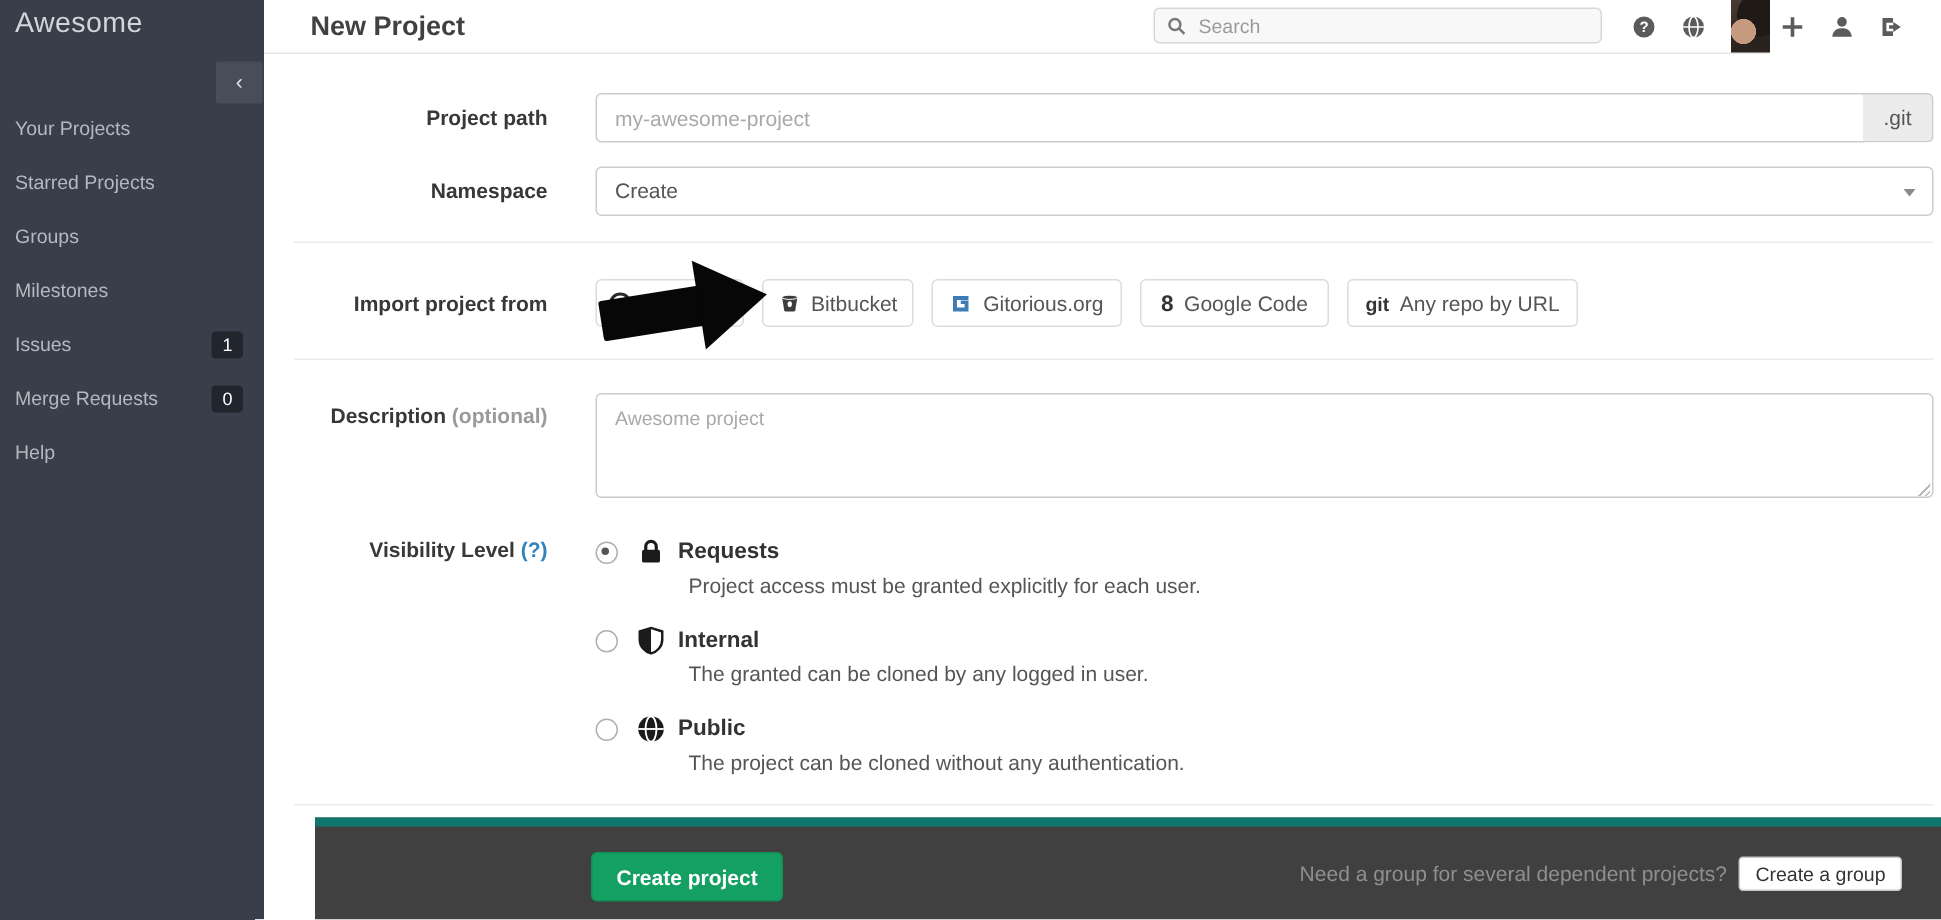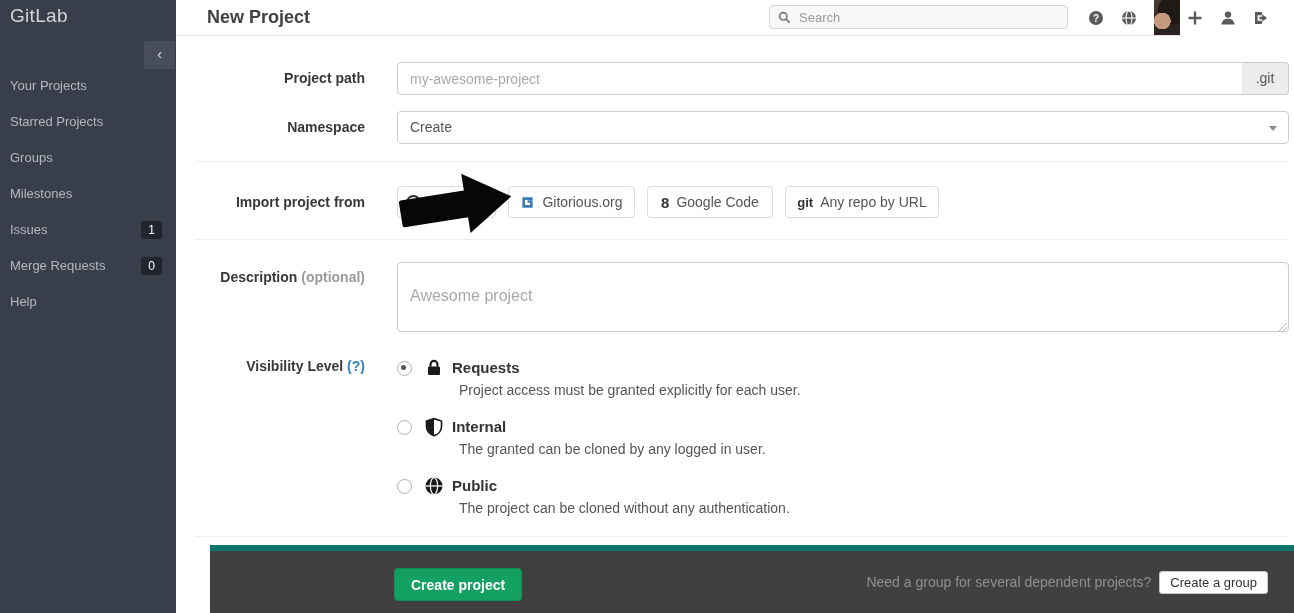--- a/index.html
+++ b/index.html
@@ -56,21 +56,21 @@
   .imp-btn.b1{width:99px;justify-content:flex-start;padding-left:8px;}
   .imp-btn.b2{width:101px;}
   .imp-btn.b3{width:127px;}
   .imp-btn.b4{width:126px;}
   .imp-btn.b5{width:154px;}
   .gh-ring{width:15px;height:15px;border:2.5px solid #2b2b2b;border-radius:50%;box-sizing:border-box;}
   .gicon8{font-size:15px;color:#333;font-weight:bold;line-height:1;}
   .git-word{font-size:13px;font-weight:bold;color:#333;line-height:1;}
 
   textarea.desc{position:absolute;left:397px;top:262px;width:892px;height:70px;box-sizing:border-box;
-    border:1px solid #ccc;border-radius:4px;padding:24px 12px;font-size:16px;color:#555;resize:none;outline:none;
+    border:1px solid #ccc;border-radius:4px;padding:8px 12px;font-size:13px;color:#555;resize:none;outline:none;
     font-family:"Liberation Sans",sans-serif;}
   textarea.desc::placeholder{color:#a9a9a9;}
   .resize-grip{position:absolute;left:1277px;top:321px;width:10px;height:10px;
     background:repeating-linear-gradient(135deg,transparent 0 2px,#bbb 2px 3px);
     clip-path:polygon(100% 0,100% 100%,0 100%);cursor:nwse-resize;}
 
   .vis-option{position:absolute;left:397px;width:620px;height:50px;}
   .radio{position:absolute;left:0;top:3px;width:15px;height:15px;border:1px solid #b0b0b0;border-radius:50%;
     background:#fff;box-sizing:border-box;cursor:pointer;}
   .radio.on::after{content:"";position:absolute;left:3px;top:3px;width:5px;height:5px;background:#555;border-radius:50%;}
@@ -93,21 +93,21 @@
   .anno-arrow .tail{position:absolute;left:0;top:17px;width:68px;height:27px;background:#070707;border-radius:2px;}
   .anno-arrow .head{position:absolute;left:66px;top:0;width:0;height:0;
     border-top:30px solid transparent;border-bottom:30px solid transparent;border-left:46px solid #070707;}
 </style>
 </head>
 <body>
 
 <div id="page">
 
   <div class="sidebar">
-    <div class="logo">GitLab</div>
+    <div class="logo">Awesome</div>
     <div class="collapse-btn">
       <span>‹</span>
     </div>
     <div class="nav">
       <div class="nav-item"><span>Your Projects</span></div>
       <div class="nav-item"><span>Starred Projects</span></div>
       <div class="nav-item"><span>Groups</span></div>
       <div class="nav-item"><span>Milestones</span></div>
       <div class="nav-item"><span class="nav-badge">1</span><span>Issues</span></div>
       <div class="nav-item"><span class="nav-badge">0</span><span>Merge Requests</span></div>
@@ -172,20 +172,28 @@
     <span>Create</span>
     <span class="caret"></span>
   </div>
 
   <div class="divider" style="top:161px"></div>
 
   <div class="import-row">
     <div class="imp-btn b1">
       <span class="gh-ring"></span>
       <span></span>
+    </div>
+    <div class="imp-btn b2">
+      <svg width="15" height="15" viewBox="0 0 16 16">
+          <path d="M2.6 3.6h10.8l-1.5 9.3c-.1.9-7.7.9-7.8 0z" fill="#3c3c3c"></path>
+          <ellipse cx="8" cy="3.4" rx="5.5" ry="1.5" fill="#3c3c3c" stroke="#fff" stroke-width=".7"></ellipse>
+          <rect x="6.5" y="6.2" width="3" height="4.2" rx="1.5" fill="#fff"></rect>
+        </svg>
+      <span>Bitbucket</span>
     </div>
     <div class="imp-btn b3">
       <svg width="15" height="15" viewBox="0 0 16 16">
           <path fill="#3f7cb6" d="M2.5 2.5h11v2.8H5.3v5.4h5.4V8.2H8V5.6h5.5v7.9H2.5z"></path>
         </svg>
       <span>Gitorious.org</span>
     </div>
     <div class="imp-btn b4">
       <span class="gicon8">8</span>
       <span>Google Code</span>

